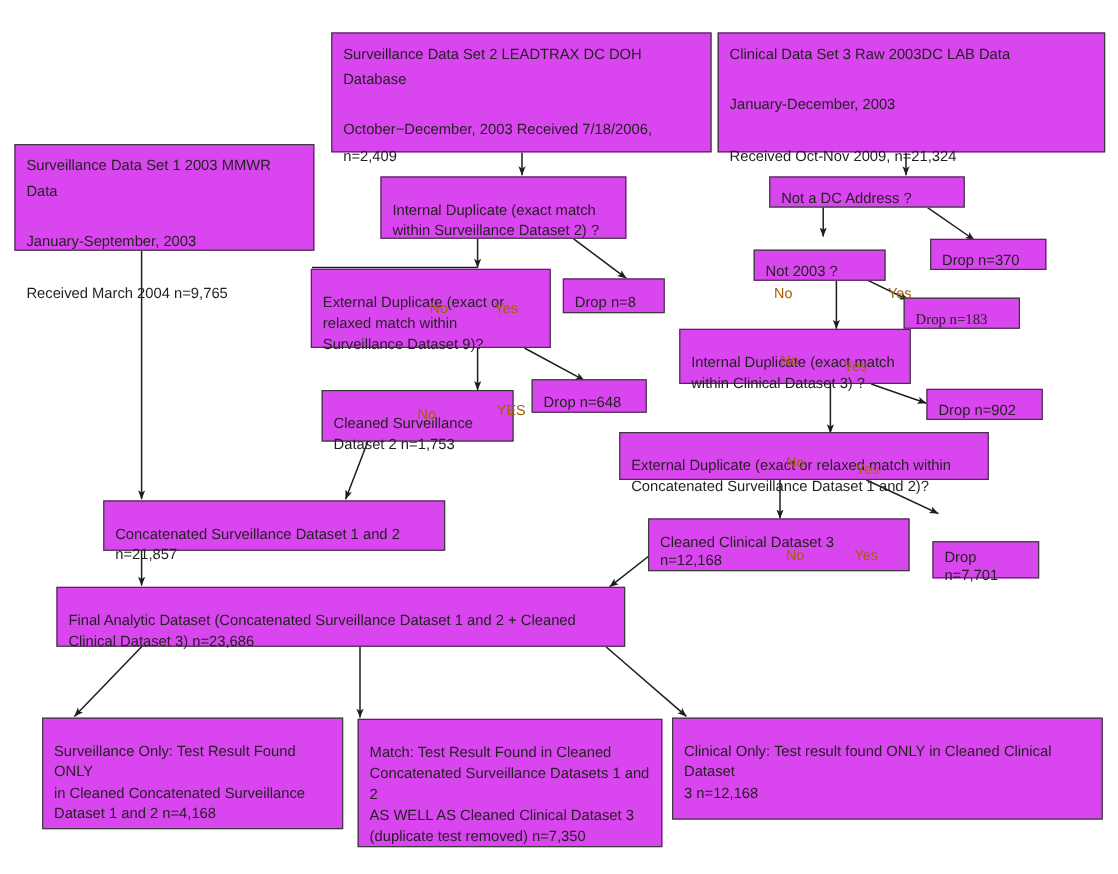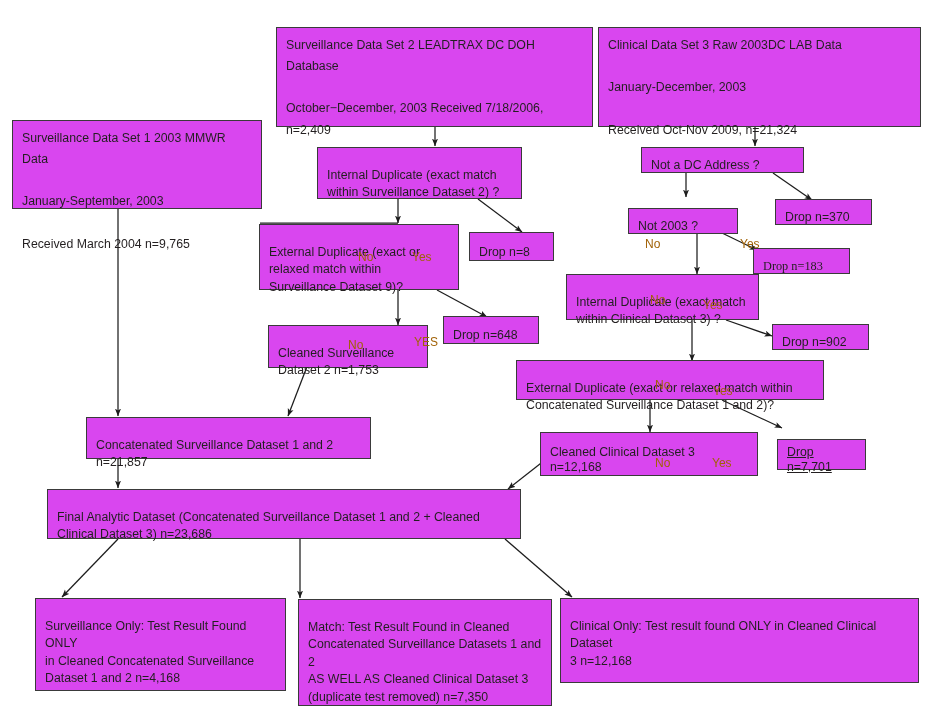--- a/index.html
+++ b/index.html
@@ -159,21 +159,21 @@
   <div class="node single" style="left:753px; top:248px; width:97px; height:26px;font-family:Liberation Serif, serif;">Drop n=183</div>
 
   <div class="node tight" style="left:566px; top:274px; width:193px; height:46px;">Internal Duplicate (exact match
 within Clinical   Dataset 3)  ?</div>
 
   <div class="node single" style="left:772px; top:324px; width:97px; height:26px;">Drop n=902</div>
 
   <div class="node tight" style="left:516px; top:360px; width:308px; height:40px;">External Duplicate (exact or relaxed match within
 Concatenated Surveillance Dataset 1 and 2)?</div>
 
-  <div class="node single" style="left:777px; top:439px; width:89px; height:31px;text-decoration:underline;">Drop n=7,701</div>
+  <div class="node single" style="left:777px; top:451px; width:89px; height:31px;">Drop n=7,701</div>
 
   <div class="node single" style="left:540px; top:432px; width:218px; height:44px;">Cleaned Clinical Dataset 3 n=12,168</div>
 
   <div class="node tight" style="left:86px; top:417px; width:285px; height:42px;">Concatenated Surveillance Dataset 1 and 2
 n=21,857</div>
 
   <div class="node tight" style="left:47px; top:489px; width:474px; height:50px;">Final Analytic Dataset (Concatenated Surveillance Dataset 1 and 2 + Cleaned
 Clinical  Dataset 3) n=23,686</div>
 
   <div class="node tight" style="left:35px; top:598px; width:251px; height:93px;">Surveillance Only: Test Result Found ONLY

